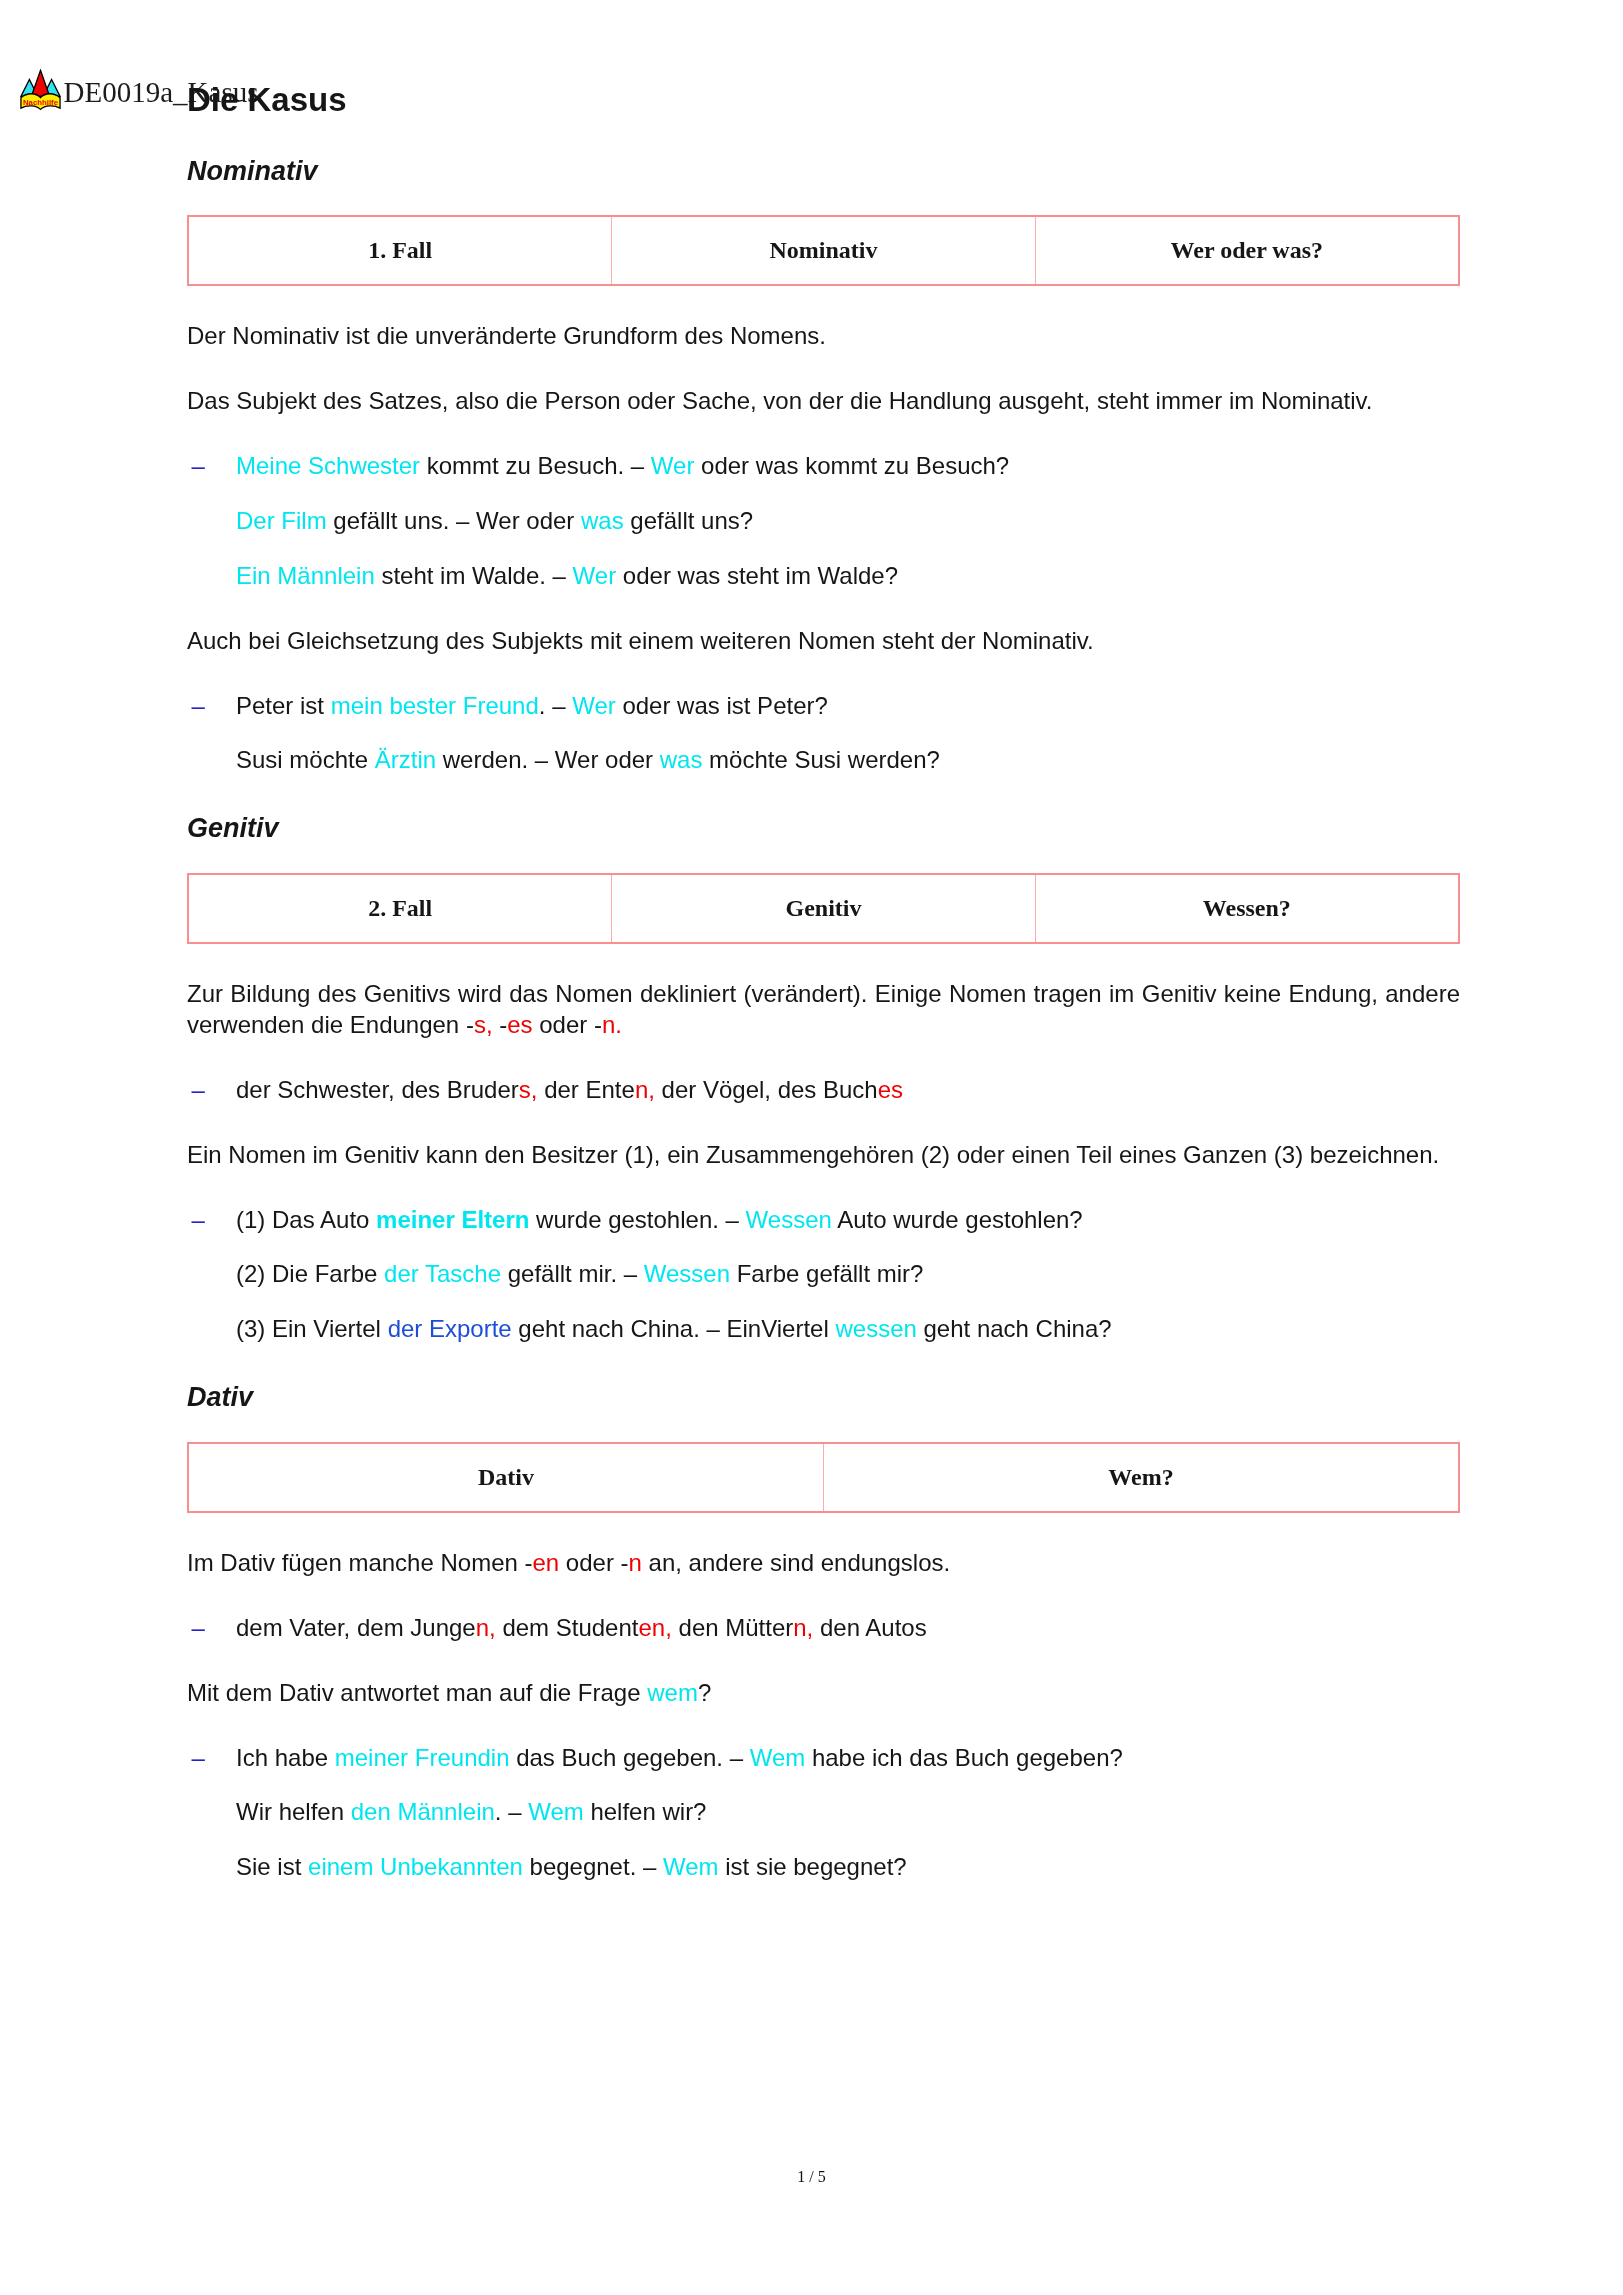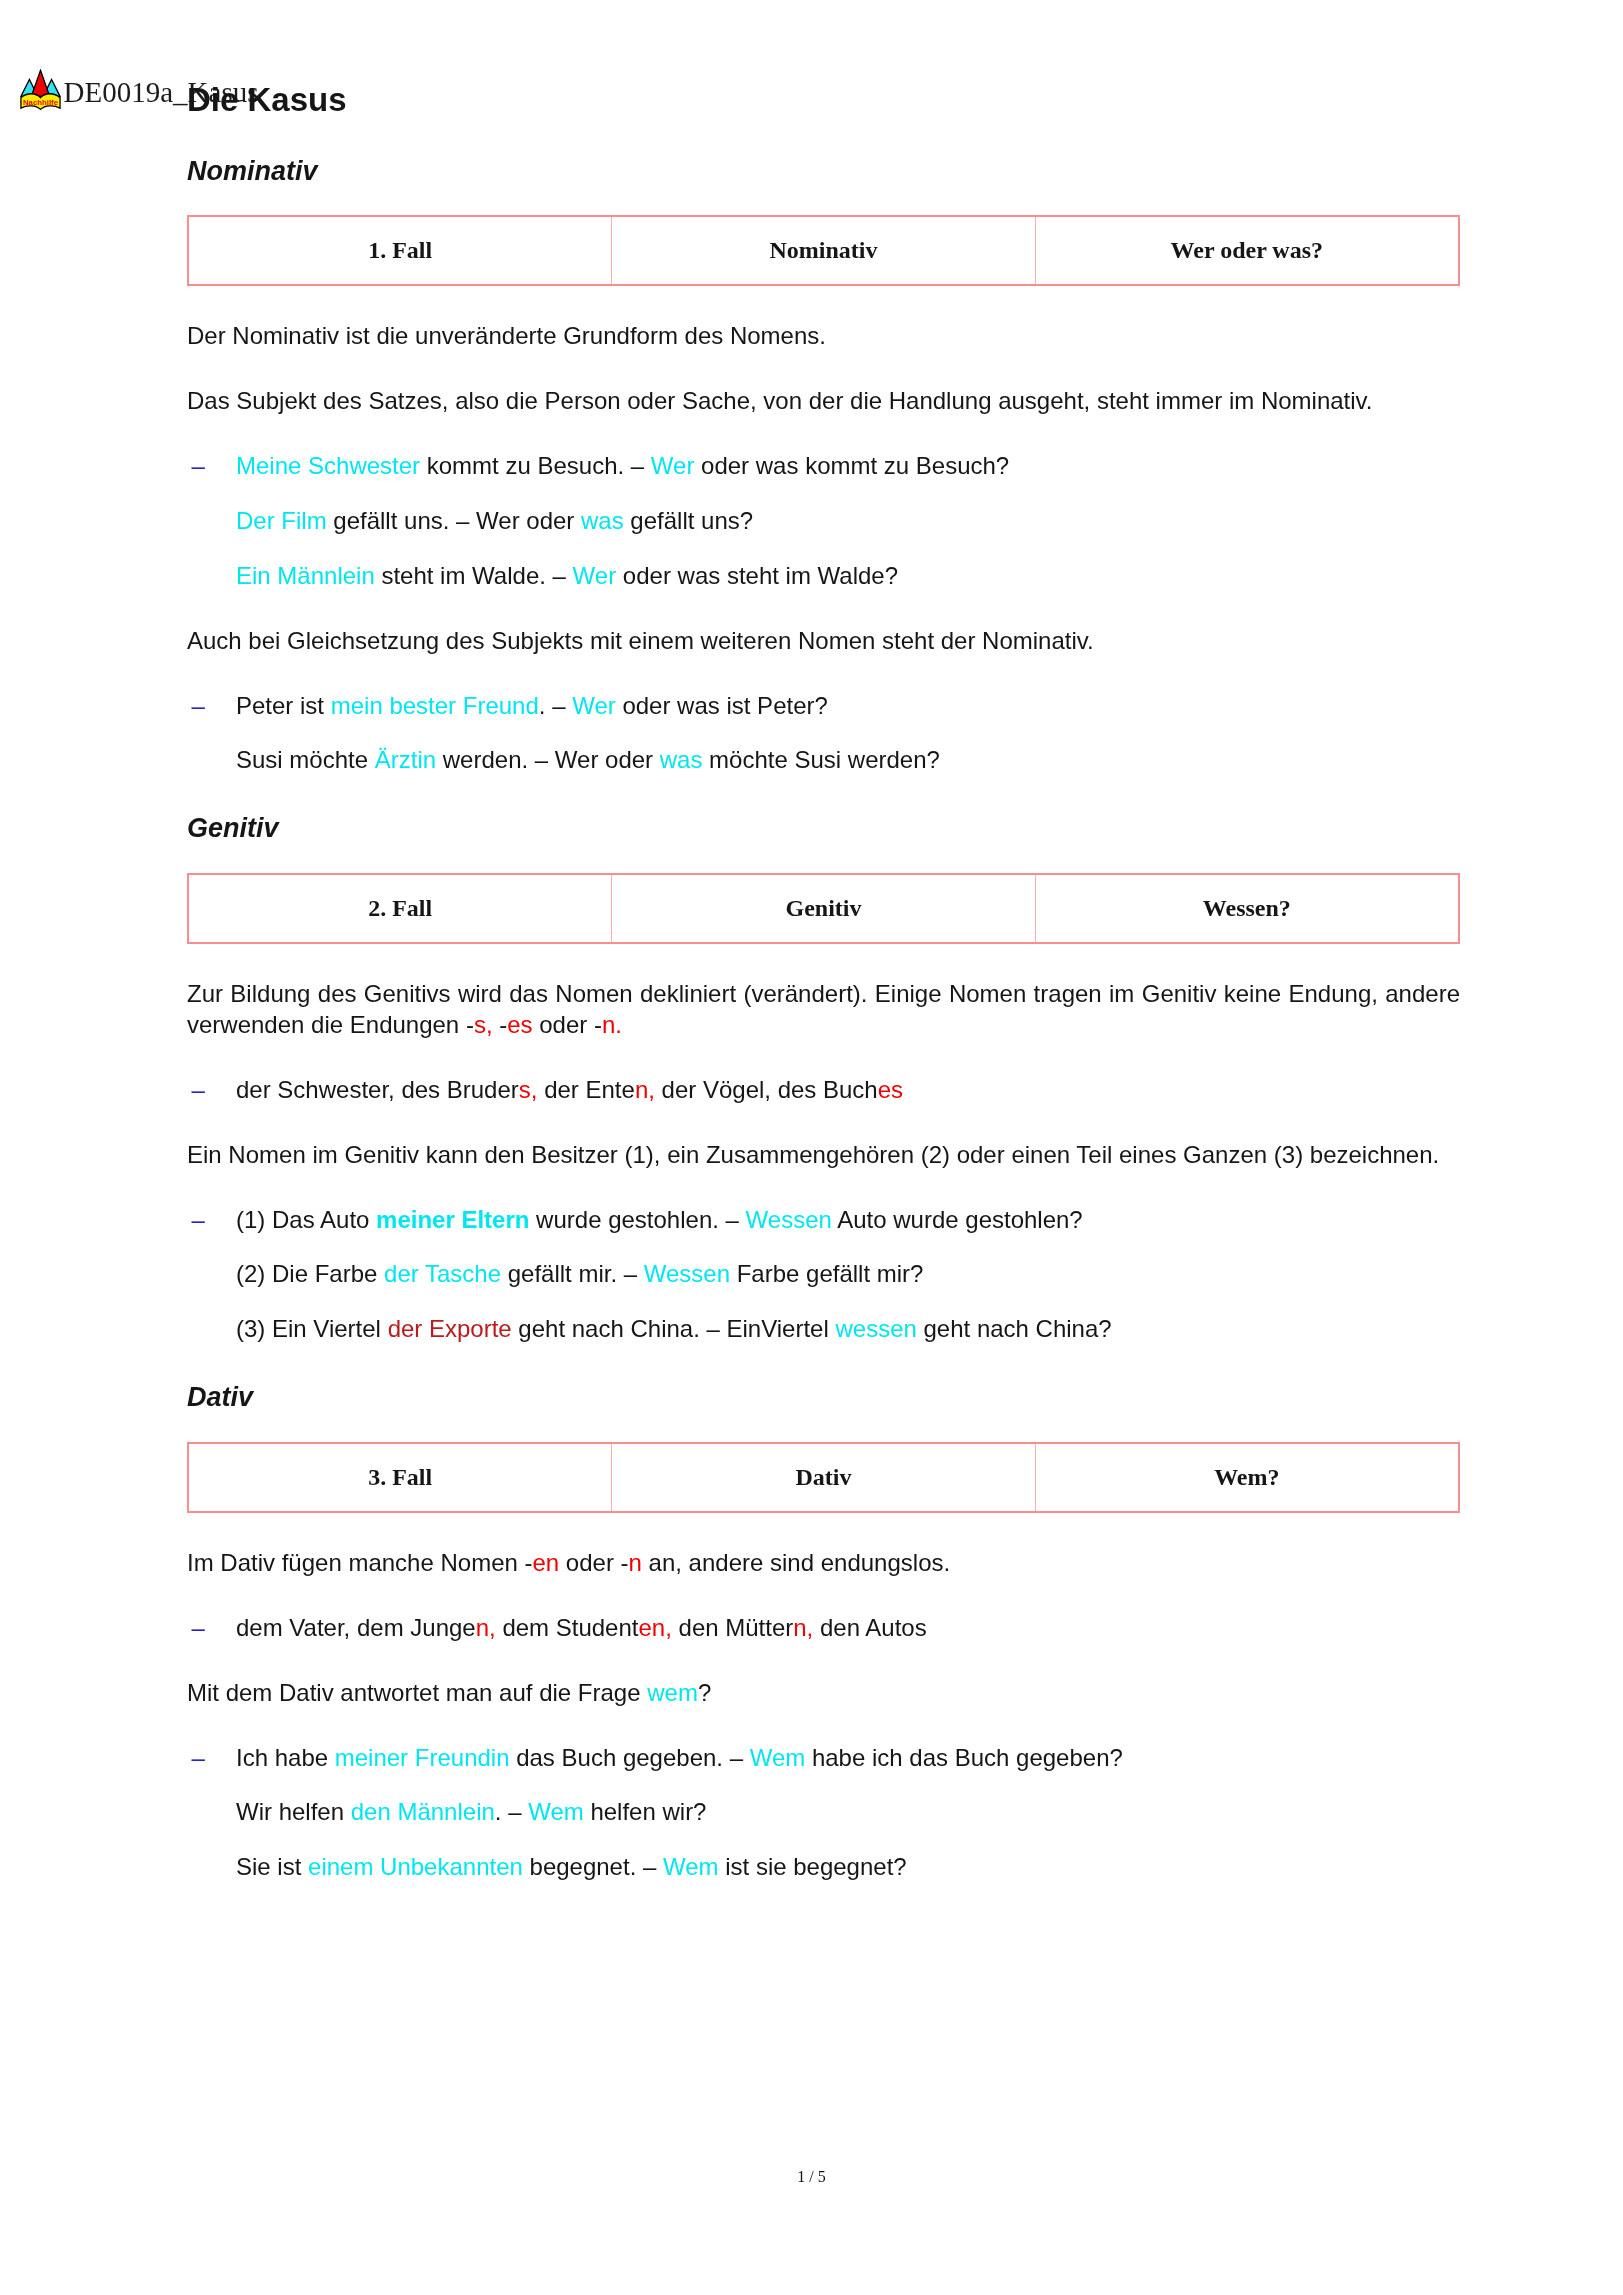--- a/index.html
+++ b/index.html
@@ -137,27 +137,26 @@
     <p class="p just"><span>Ein Nomen im Genitiv kann den Besitzer (1), ein Zusammengehören (2) oder einen Teil eines Ganzen (3) bezeichnen.</span></p>
 
     <div class="ex first">
       <span class="dash">–</span>
       <span><span>(1) Das Auto </span><span style="color: rgb(0, 230, 239); font-weight: bold;">meiner Eltern</span><span> wurde gestohlen. – </span><span style="color: rgb(0, 230, 239);">Wessen</span><span> Auto wurde gestohlen?</span></span>
     </div>
     <div class="ex">
       <span><span>(2) Die Farbe </span><span style="color: rgb(0, 230, 239);">der Tasche</span><span> gefällt mir. – </span><span style="color: rgb(0, 230, 239);">Wessen</span><span> Farbe gefällt mir?</span></span>
     </div>
     <div class="ex">
-      <span><span>(3) Ein Viertel </span><span style="color: #b91c1c;">der Exporte</span><span> geht nach China. – EinViertel </span><span style="color: rgb(0, 230, 239);">wessen</span><span> geht nach China?</span></span>
+      <span><span>(3) Ein Viertel </span><span style="color: #1d4ed8;">der Exporte</span><span> geht nach China. – EinViertel </span><span style="color: rgb(0, 230, 239);">wessen</span><span> geht nach China?</span></span>
     </div>
 
     <h2 class="case-heading">Dativ</h2>
 
     <div class="kasus-table">
-      <div class="cell">3. Fall</div>
       <div class="cell">Dativ</div>
       <div class="cell">Wem?</div>
     </div>
 
     <p class="p"><span>Im Dativ fügen manche Nomen -</span><span style="color: rgb(238, 2, 2);">en</span><span> oder -</span><span style="color: rgb(238, 2, 2);">n</span><span> an, andere sind endungslos.</span></p>
 
     <div class="ex first">
       <span class="dash">–</span>
       <span><span>dem Vater, dem Junge</span><span style="color: rgb(238, 2, 2);">n,</span><span> dem Student</span><span style="color: rgb(238, 2, 2);">en,</span><span> den Mütter</span><span style="color: rgb(238, 2, 2);">n,</span><span> den Autos</span></span>
     </div>

